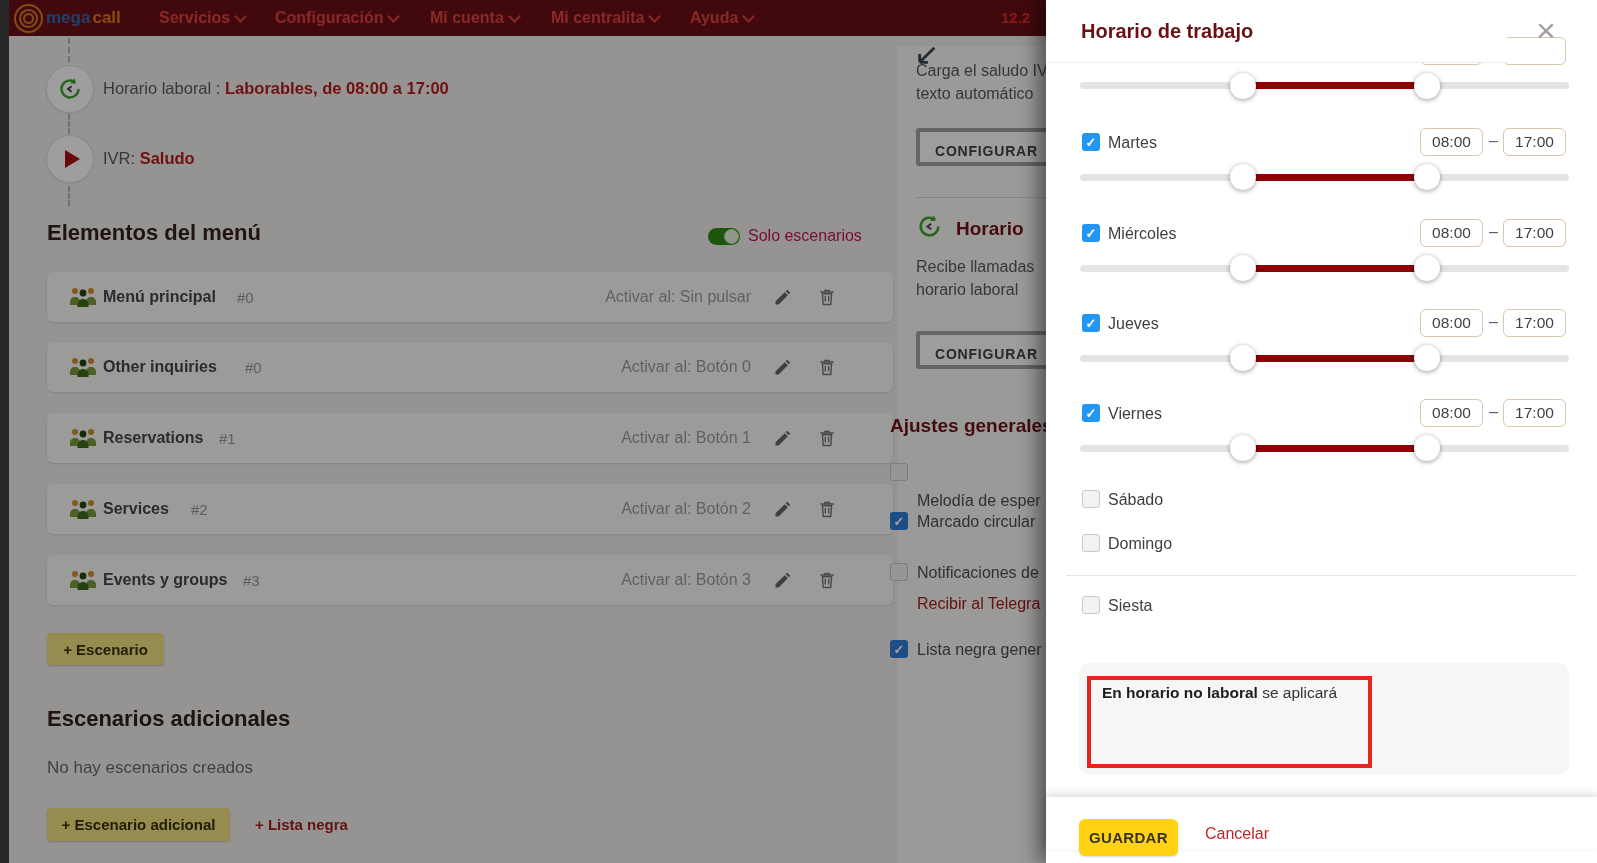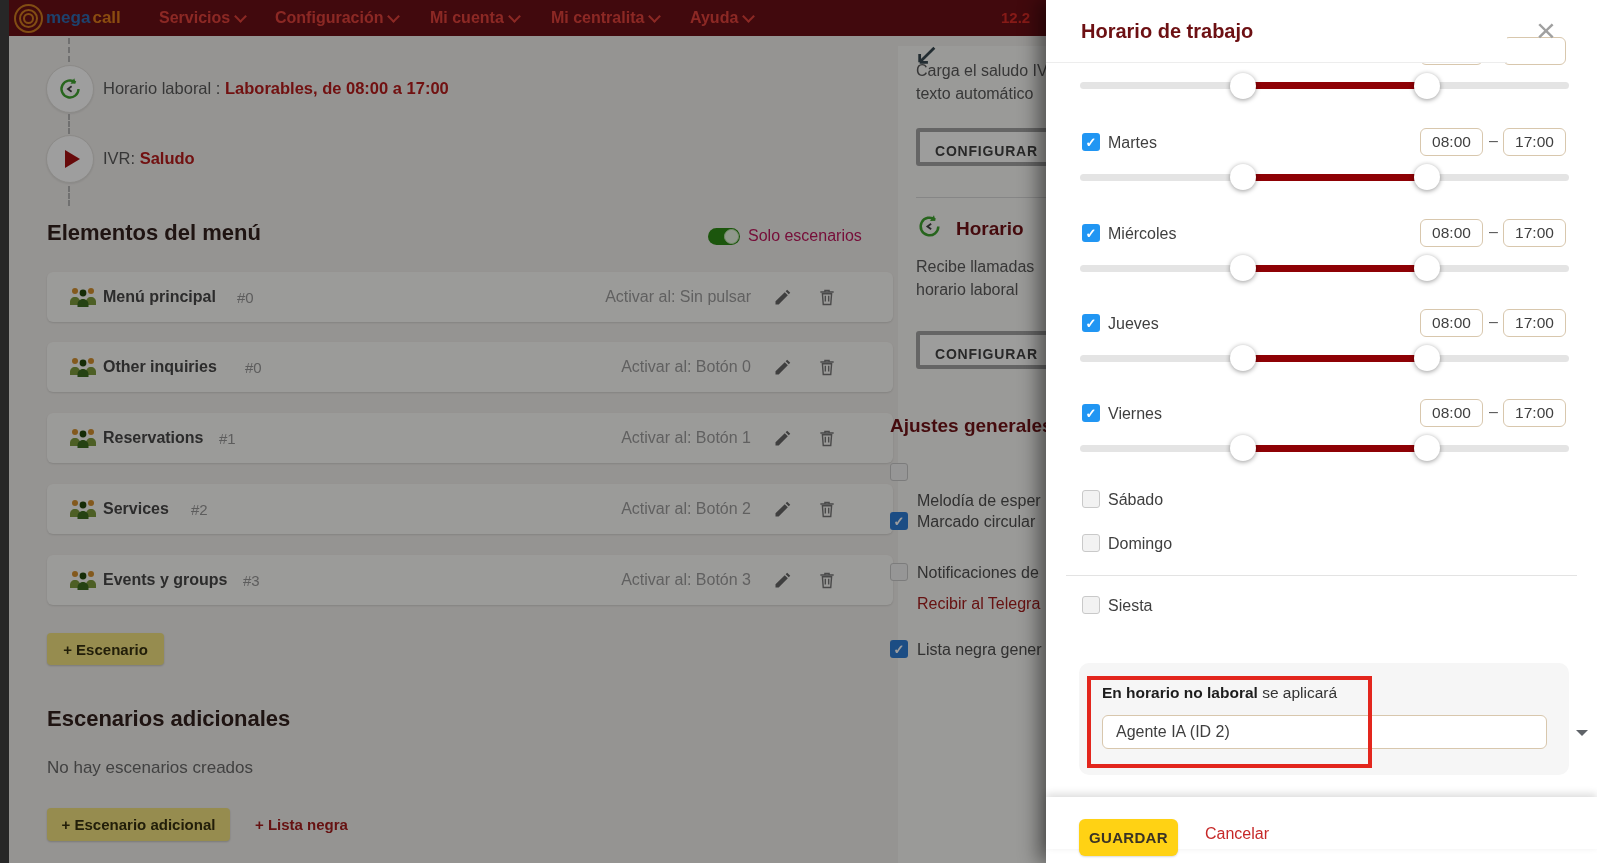--- a/index.html
+++ b/index.html
@@ -389,24 +389,20 @@
     <div class="abs cb off" style="left:36px;top:534px;"></div>
     <span class="abs daylabel" style="left:62px;top:535px;">Domingo</span>
     <div class="abs divline" style="left:20px;top:575px;width:511px;"></div>
     <div class="abs cb off" style="left:36px;top:596px;"></div>
     <span class="abs daylabel" style="left:62px;top:597px;">Siesta</span>
 
     <div class="abs" id="after-card"></div>
     <div class="abs" id="after-label">
       <b>En horario no laboral</b><span> se aplicará</span>
     </div>
-    <div class="abs" id="after-select">
-      <span class="val">Agente IA (ID 2)</span>
-      <div class="caret abs" style="left:473px;top:14px;"></div>
-    </div>
     <div class="abs" id="redbox"></div>
 
     <div class="abs" id="panel-header">
       <div class="abs" id="panel-title">Horario de trabajo</div>
       <div class="abs" id="panel-close">×</div>
     </div>
 
     <div class="abs" id="panel-footer">
       <div class="abs" id="save-btn">GUARDAR</div>
       <div class="abs" id="cancel-link">Cancelar</div>

